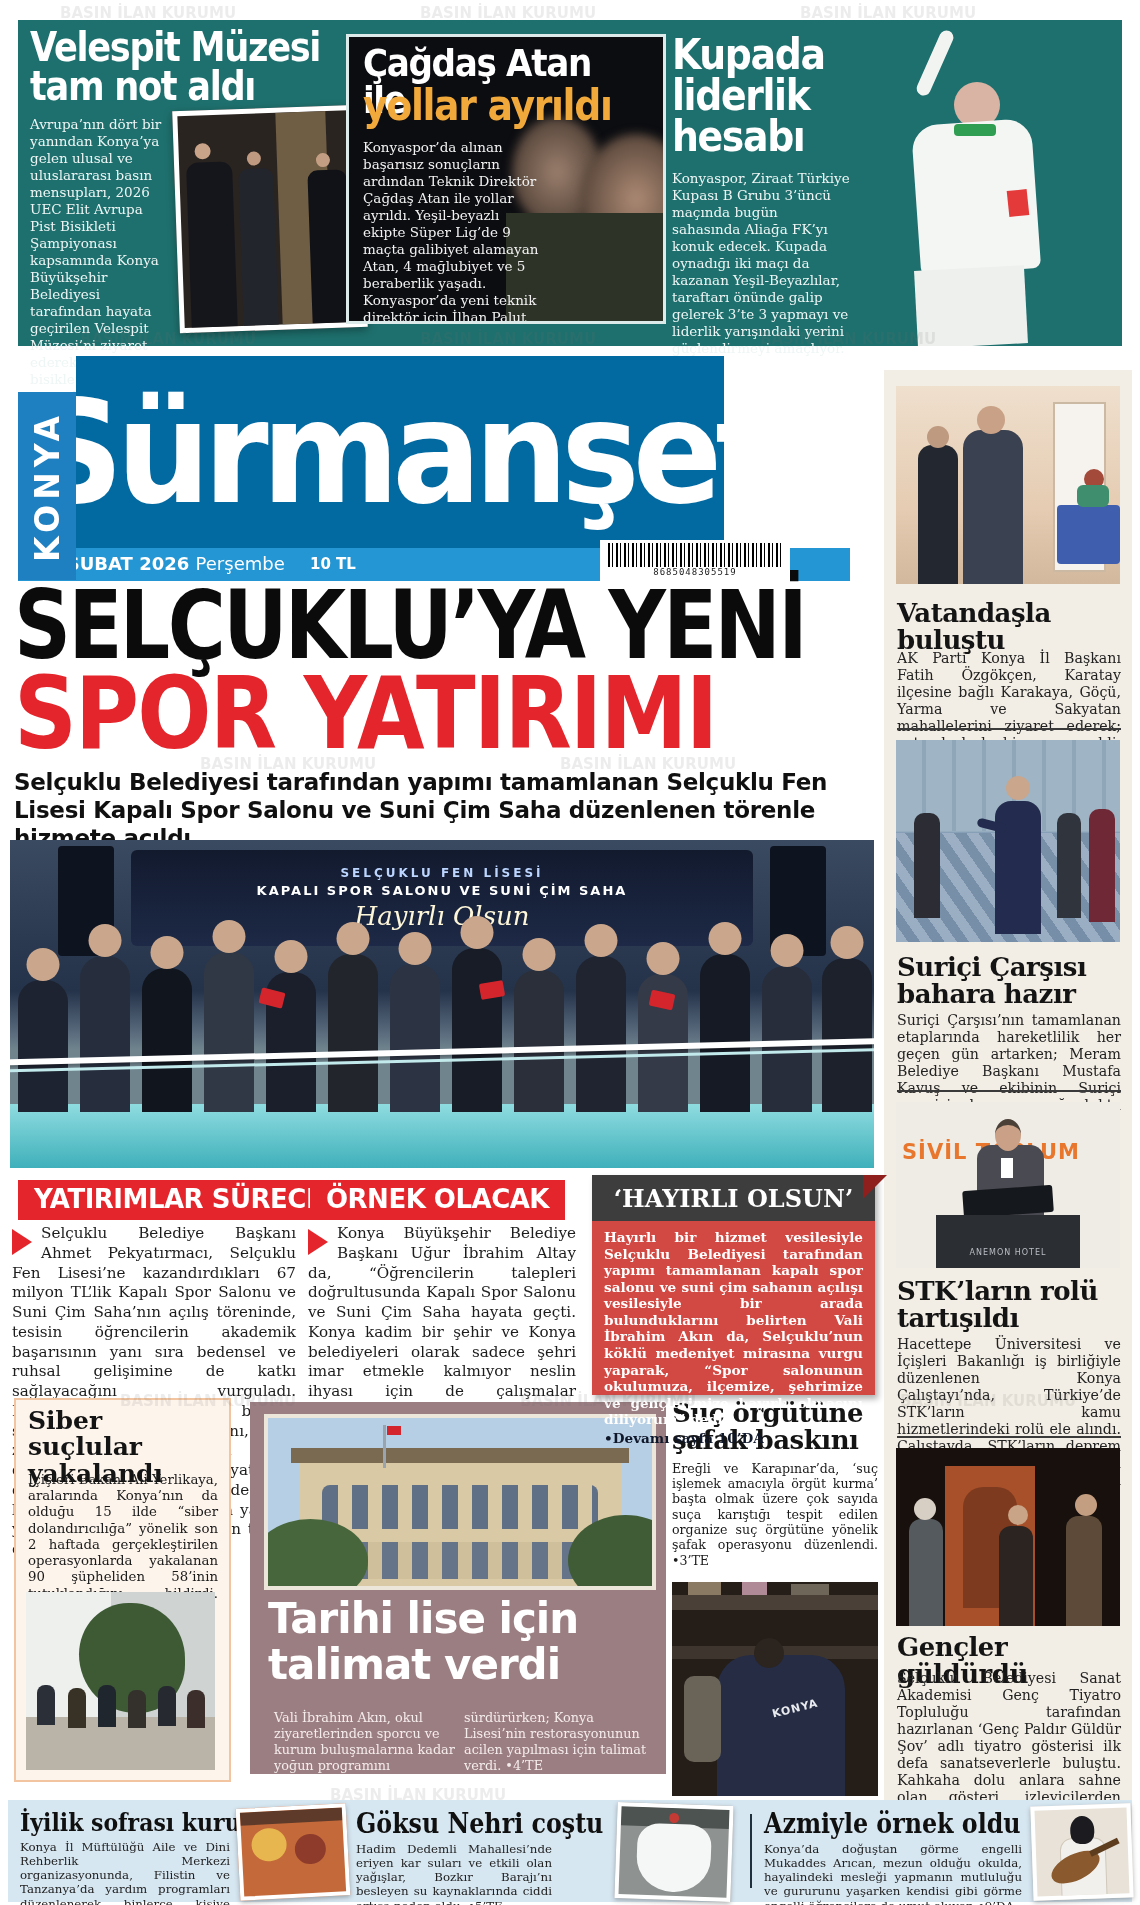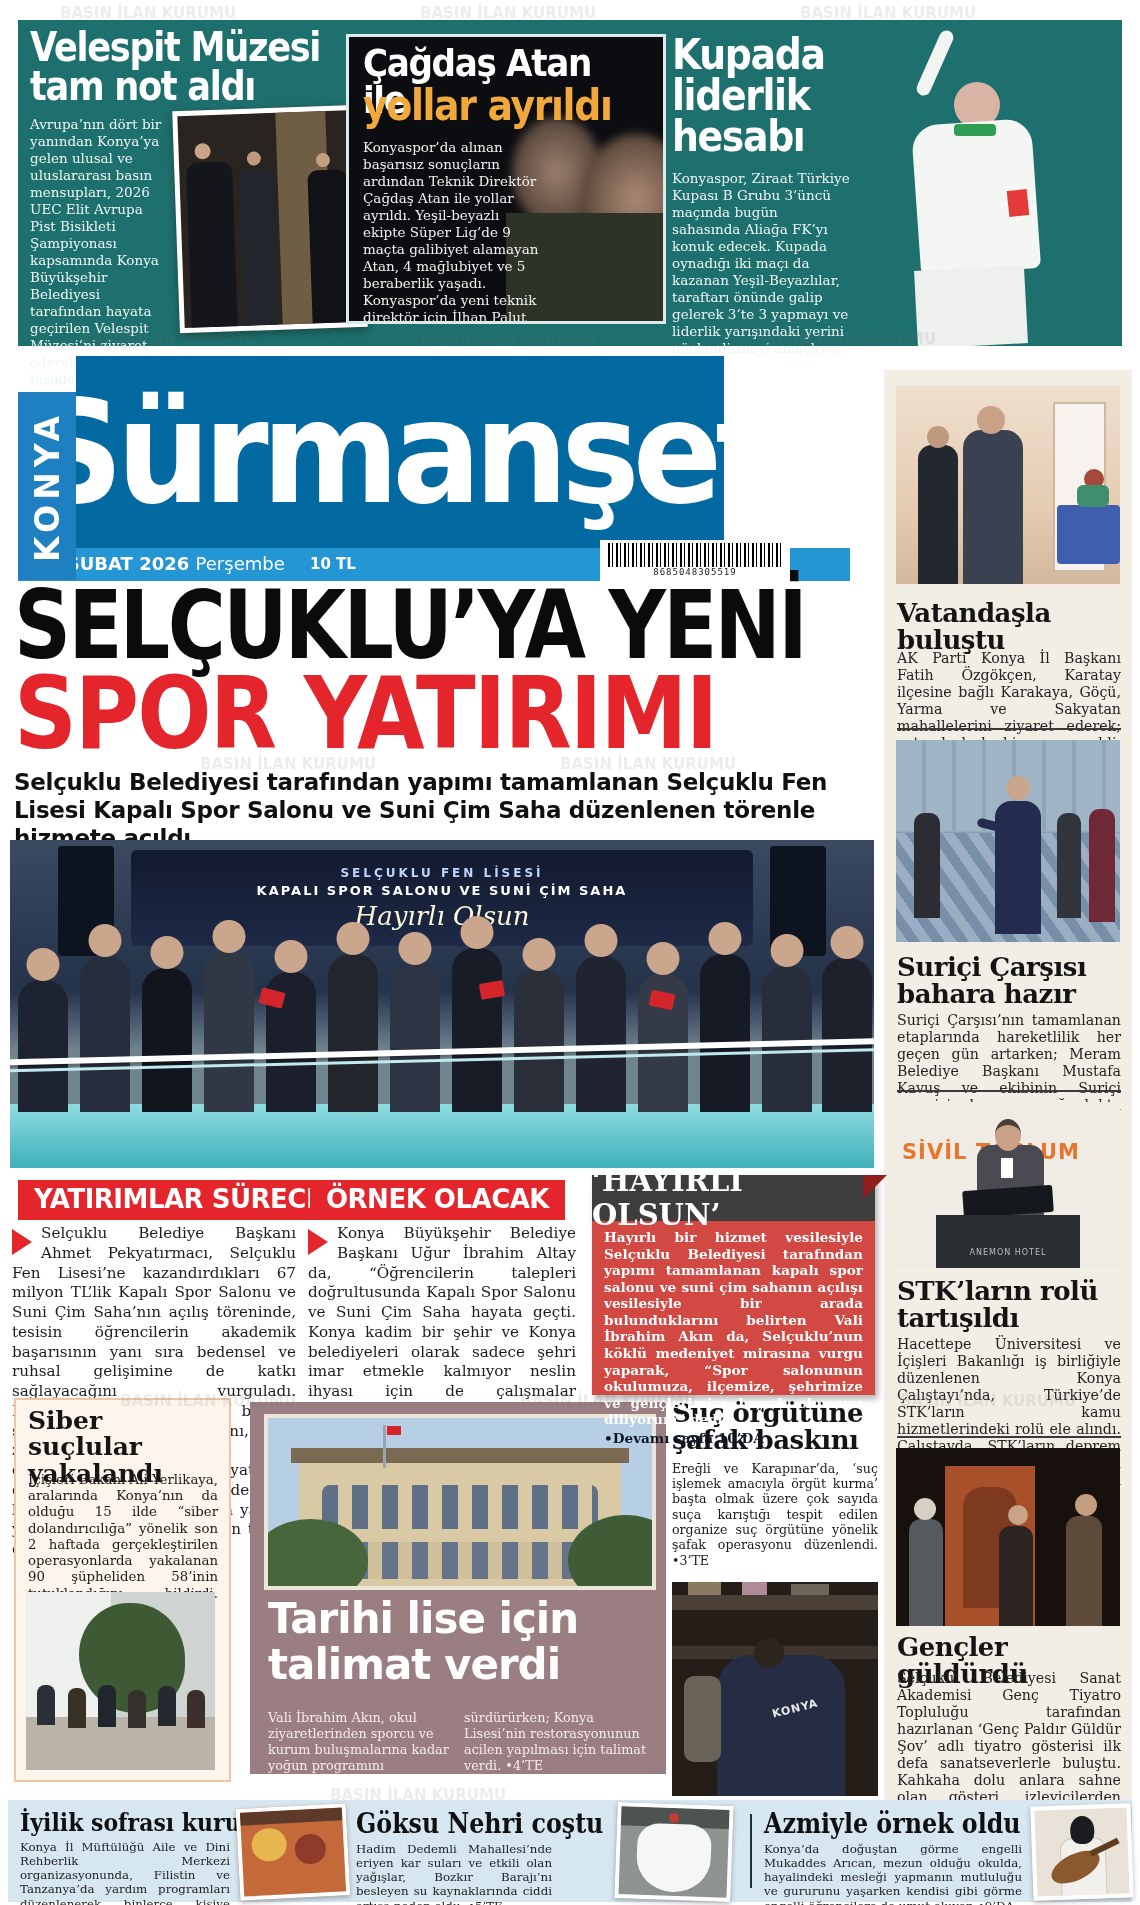--- a/index.html
+++ b/index.html
@@ -54,21 +54,21 @@
   .ribbon2{position:absolute;left:-10px;width:110%;height:3px;background:#c2eaec;top:218px;transform:rotate(-1.4deg);z-index:5;}
   .flag{position:absolute;width:24px;height:16px;background:#d5252c;border-radius:2px;z-index:4;}
   
   .colhead{position:absolute;background:#e4252b;color:#fff;font-family:"DejaVu Sans",sans-serif;
            font-weight:bold;font-size:26px;letter-spacing:-.5px;padding:4px 16px 6px 16px;z-index:2;}
   .colbody{position:absolute;font-size:15.2px;line-height:1.3;text-align:justify;color:#1c1c1c;}
   .tri{float:left;width:0;height:0;border-top:13px solid transparent;border-bottom:13px solid transparent;
        border-left:20px solid #e4252b;margin:5px 9px 0 0;}
   .quotebox{left:592px;top:1175px;width:283px;height:220px;background:#d24842;box-shadow:3px 4px 6px rgba(0,0,0,.3);z-index:2;}
   .qb-head{position:relative;background:#3d3d3d;height:46px;display:flex;align-items:center;justify-content:center;
-           color:#fff;font-weight:bold;font-size:29px;font-family:"DejaVu Serif",serif;}
+           color:#fff;font-weight:bold;font-size:24px;font-family:"DejaVu Serif",serif;}
   .qb-fold{position:absolute;right:-12px;top:0;width:0;height:0;border-top:24px solid #8e1f1c;border-right:24px solid transparent;}
   .qb-body{padding:8px 12px 0 12px;color:#fff;font-weight:bold;font-size:13.6px;line-height:1.22;text-align:justify;}
   .qb-more{padding:2px 12px;color:#0f172a;font-weight:bold;font-size:13.6px;}
   
   .rail{left:884px;top:370px;width:248px;height:1430px;background:#f3eee5;z-index:1;}
   .rail-title{position:absolute;left:13px;width:224px;font-weight:bold;font-size:26px;line-height:1.02;
               letter-spacing:-.5px;color:#141414;}
   .rail-body{position:absolute;left:13px;width:224px;font-size:14.2px;line-height:1.2;text-align:justify;color:#222;}
   .rail-div{position:absolute;left:13px;width:224px;border-top:2px solid #3a3a3a;}
   .rail-ph{position:absolute;left:12px;width:224px;overflow:hidden;}
@@ -299,21 +299,21 @@
       <div class="sh" style="left:6%;top:18%;width:88%;height:9%;background:#7a6a52"></div>
       <div class="sh" style="left:14%;top:40%;width:72%;height:26%;background:repeating-linear-gradient(90deg,#5f6f86 0 16px,#d9c9a4 16px 30px);border-radius:8px 8px 0 0"></div>
       <div class="sh" style="left:14%;top:74%;width:72%;height:22%;background:repeating-linear-gradient(90deg,#66748a 0 16px,#cfbf9a 16px 30px)"></div>
       <div class="sh" style="left:-4%;top:60%;width:30%;height:50%;background:#47663c;border-radius:50%"></div>
       <div class="sh" style="left:78%;top:58%;width:30%;height:54%;background:#3f5c36;border-radius:50%"></div>
       <div class="sh" style="left:30%;top:4%;width:3px;height:26%;background:#9aa4ae"></div>
       <div class="sh" style="left:31%;top:5%;width:14px;height:9px;background:#d5252c"></div>
     </div>
     <div class="tarihi-h" style="top:196px">Tarihi lise için</div>
     <div class="tarihi-h" style="top:242px">talimat verdi</div>
-    <div class="tarihi-cap" style="left:18px;width:182px">Vali İbrahim Akın, okul ziyaretlerinden sporcu ve kurum buluşmalarına kadar yoğun programını</div>
+    <div class="tarihi-cap" style="left:24px;width:182px">Vali İbrahim Akın, okul ziyaretlerinden sporcu ve kurum buluşmalarına kadar yoğun programını</div>
     <div class="tarihi-cap" style="left:214px;width:184px">sürdürürken; Konya Lisesi’nin restorasyonunun acilen yapılması için talimat verdi. •4’TE</div>
   </div>
 
   <div class="abs sucbox">
     <div class="suc-title">Suç örgütüne</div>
     <div class="suc-title">şafak baskını</div>
     <div class="suc-body">Ereğli ve Karapınar’da, ‘suç işlemek amacıyla örgüt kurma’ başta olmak üzere çok sayıda suça karıştığı tespit edilen organize suç örgütüne yönelik şafak operasyonu düzenlendi. •3’TE</div>
   </div>
   <div class="abs suc-ph">
     <div class="sh" style="left:0;top:6%;width:100%;height:7%;background:#4a4038"></div>

